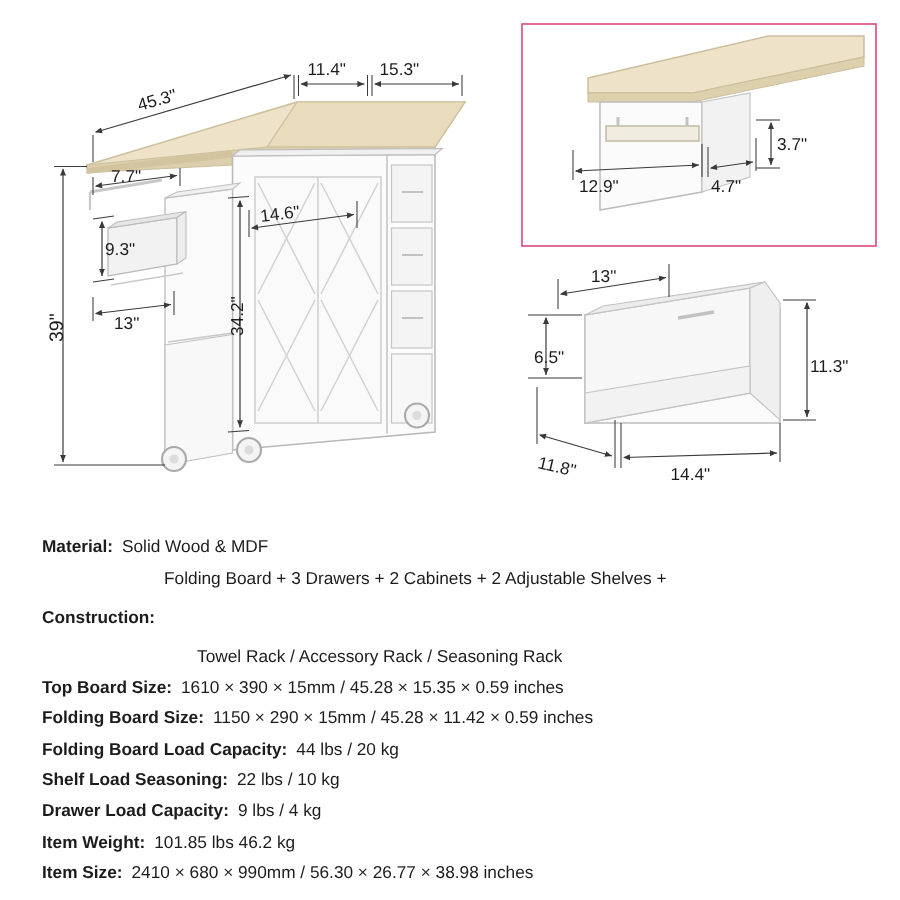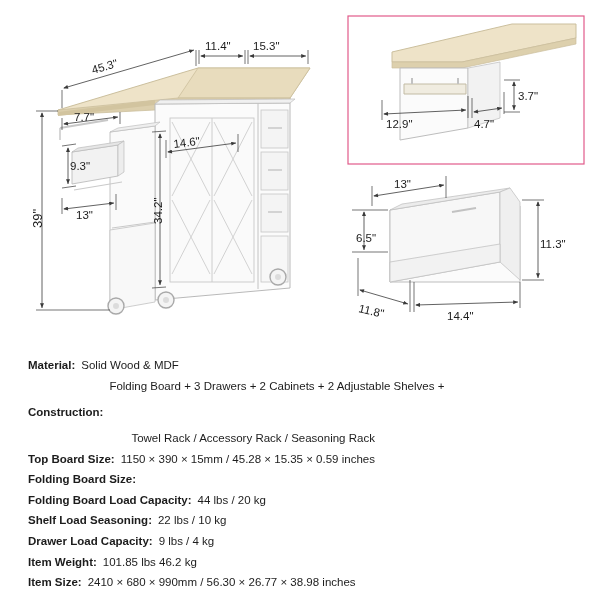--- a/index.html
+++ b/index.html
@@ -295,25 +295,26 @@
     <div class="spec-row two-line">
       <span class="spec-label">Construction:</span>
       <span class="spec-value">
         <span>Folding Board + 3 Drawers + 2 Cabinets + 2 Adjustable Shelves +</span>
         <span class="cont">Towel Rack / Accessory Rack / Seasoning Rack</span>
       </span>
     </div>
 
     <div class="spec-row">
       <span class="spec-label">Top Board Size:</span>
-      <span class="spec-value">1150 × 390 × 15mm / 45.28 × 15.35 × 0.59 inches</span>
+      <span class="spec-value">1610 × 390 × 15mm / 45.28 × 15.35 × 0.59 inches</span>
     </div>
 
     <div class="spec-row">
       <span class="spec-label">Folding Board Size:</span>
+      <span class="spec-value">1150 × 290 × 15mm / 45.28 × 11.42 × 0.59 inches</span>
     </div>
 
 
 
     <div class="spec-row">
       <span class="spec-label">Folding Board Load Capacity:</span>
       <span class="spec-value">44 lbs / 20 kg</span>
     </div>
 
     <div class="spec-row">

